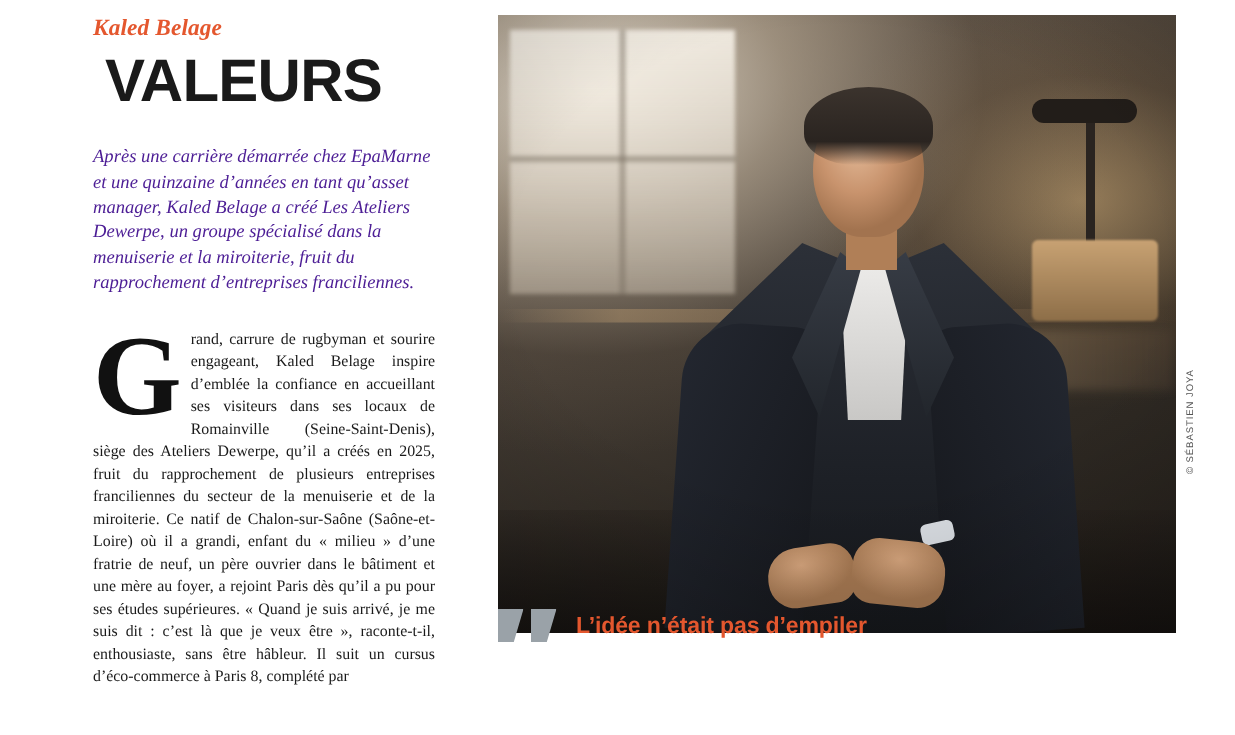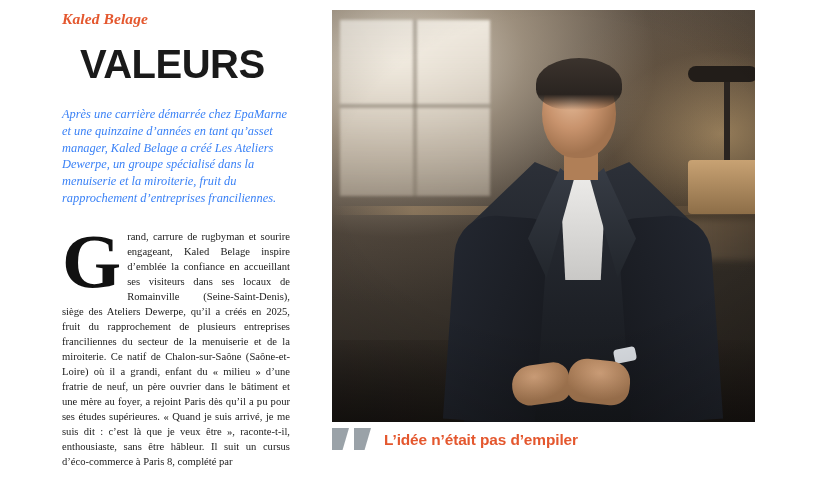--- a/index.html
+++ b/index.html
@@ -2,21 +2,21 @@
 <html><head>
 <meta charset="utf-8">
 <style>
   html, body {
     margin: 0;
     padding: 0;
     background: #ffffff;
   }
   .page {
     position: relative;
-    width: 755px;
+    width: 823px;
     height: 490px;
     background: #ffffff;
     overflow: hidden;
     font-family: "Liberation Serif", serif;
   }
 
   
   .left-col {
     position: absolute;
     left: 62px;
@@ -35,30 +35,30 @@
     line-height: 1.1;
   }
 
   .headline {
     font-family: "Liberation Sans", sans-serif;
     font-weight: bold;
     font-size: 40px;
     line-height: 0.97;
     letter-spacing: -0.5px;
     color: #1a1a1a;
-    margin: 18px;
+    margin: 8px;
     text-transform: uppercase;
   }
 
   .standfirst {
     font-family: "Liberation Serif", serif;
     font-style: italic;
     font-size: 12.4px;
     line-height: 1.36;
-    color: #3b82f6;
+    color: #4c1d95;
     margin: 22px 0 16px 0;
     width: 225px;
   }
 
   .body-block {
     position: relative;
     margin-top: 22px;
     width: 228px;
   }
 
@@ -262,21 +262,21 @@
     font-size: 6.4px;
     letter-spacing: 0.6px;
     color: #555555;
     white-space: nowrap;
   }
 
   
   .pullquote {
     position: absolute;
     left: 332px;
-    top: 430px;
+    top: 408px;
     width: 458px;
   }
   .pq-mark {
     position: absolute;
     left: 0;
     top: -2px;
     width: 42px;
     height: 26px;
   }
   .pq-mark span {

